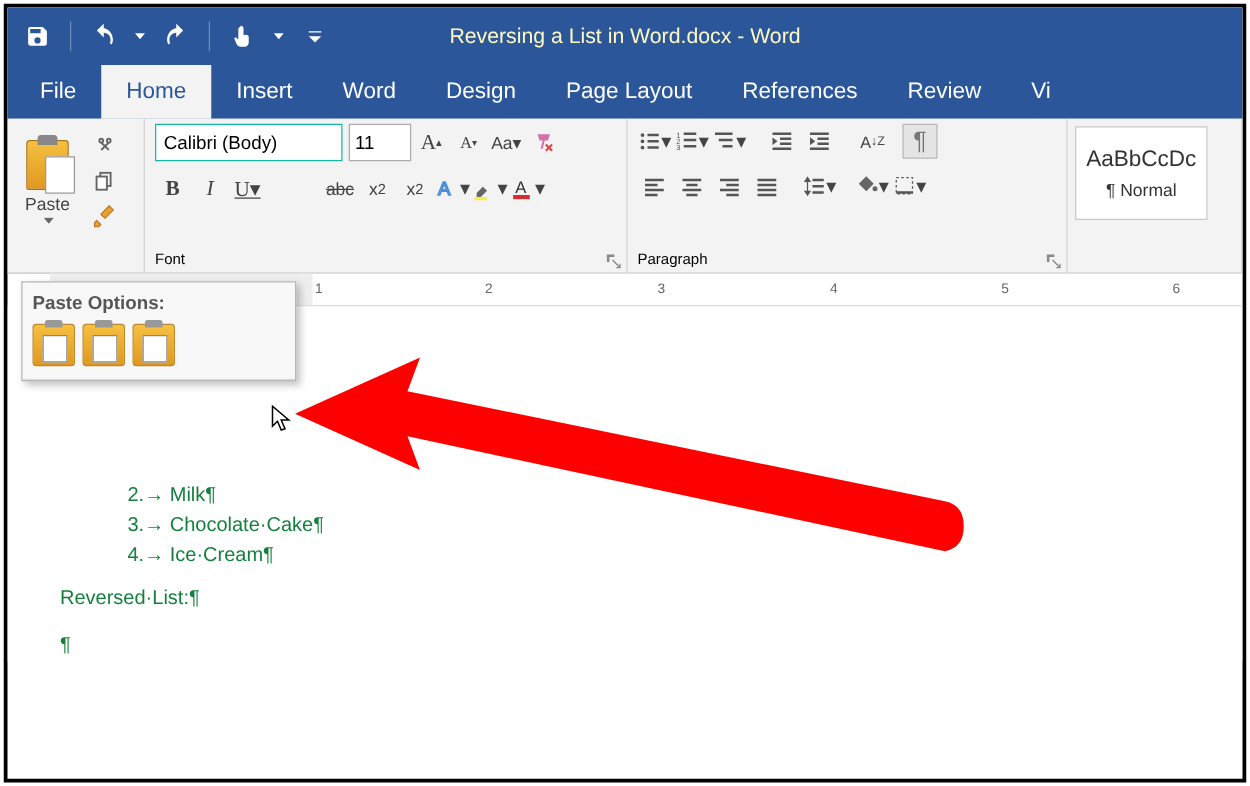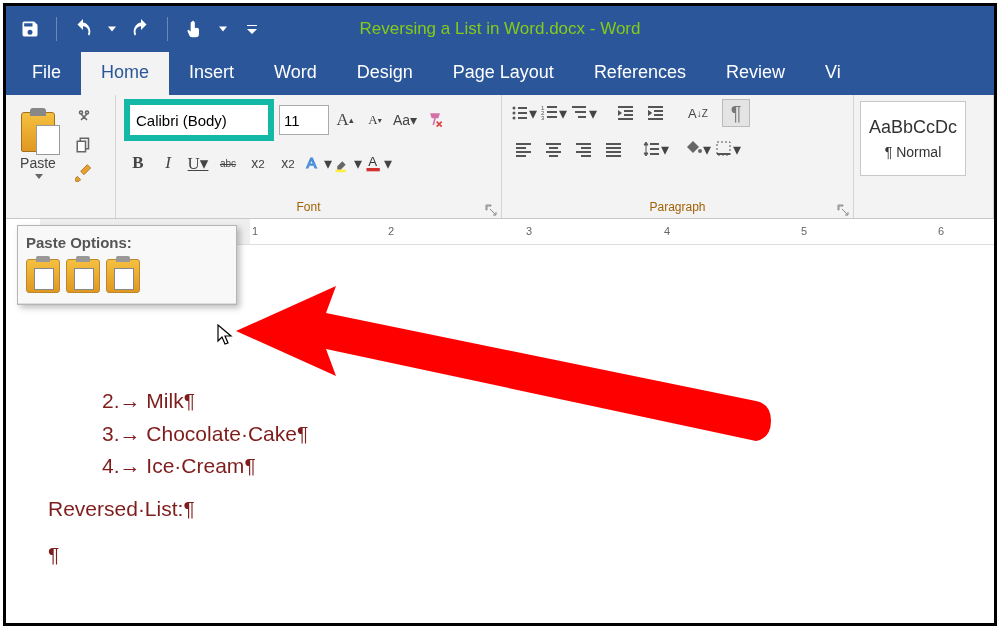--- a/index.html
+++ b/index.html
@@ -1,52 +1,52 @@
 <!DOCTYPE html>
 <html><head>
 <meta charset="utf-8">
 <style>
 * { box-sizing: border-box; margin: 0; padding: 0; font-family: "Segoe UI", Arial, sans-serif; }
 body { background: #fff; width: 1000px; height: 629px; overflow: hidden; position: relative; }
 .outer-border { border: 3px solid #000; width: 994px; height: 623px; margin: 3px; position: relative; overflow: hidden; }
 
 
-.titlebar { background: #2b579a; height: 46px; display: flex; align-items: center; padding: 0 8px; color: #84cc16; position:relative; }
+.titlebar { background: #2b579a; height: 46px; display: flex; align-items: center; padding: 0 8px; color: #fef9c3; position:relative; }
 .qat { display: flex; gap: 6px; align-items: center; }
 .qat-btn { width: 32px; height: 32px; display: flex; align-items: center; justify-content: center; color:#fff; }
 .qat-sep { width:1px; height:24px; background: rgba(255,255,255,.3); margin:0 4px;}
 .doc-title { position:absolute; left:0; right:0; text-align:center; font-size: 17px; pointer-events:none;}
 .titlebar svg { fill: #fff; }
 
 
 .tabs { background: #2b579a; height: 43px; display: flex; align-items:flex-end; padding: 0 6px; }
 .tab { color: #fff; padding: 10px 20px 12px; font-size: 18px; cursor: pointer; }
 .tab.active { background: #f3f3f3; color: #2b579a; }
 
 
 .ribbon { background: #f3f3f3; height: 124px; border-bottom: 1px solid #c8c8c8; display: flex; position: relative; }
 .group { border-right: 1px solid #d4d4d4; padding: 4px 8px 2px 8px; display: flex; flex-direction: column; position: relative; }
-.group-label { font-size: 12px; color: #a16207; text-align: center; margin-top: auto; padding: 3px 0 2px; }
+.group-label { font-size: 12px; color: #000000; margin-top: auto; padding: 3px 0 2px; }
 .group-launcher { position: absolute; right: 4px; bottom: 4px; width: 12px; height: 12px; }
 .row { display: flex; align-items: center; gap: 2px; }
 .rbtn { width: 28px; height: 28px; display:flex; align-items:center; justify-content:center; color:#444; }
 .drop-ar { width: 8px; margin-left:1px; }
 
 
 .clipboard-group { width: 110px; }
 .paste-btn { width: 48px; height: 88px; display: flex; flex-direction: column; align-items: center; justify-content: center; gap:3px; }
 .paste-icon { width: 34px; height: 40px; background: linear-gradient(#f5c040, #e09820); border-radius: 3px 3px 2px 2px; position: relative; border:1px solid #a37020;}
 .paste-icon::before { content:''; position:absolute; top:-5px; left:8px; width:16px; height:8px; background:#888; border-radius:3px 3px 0 0;}
 .paste-icon::after { content:''; position:absolute; right:-6px; bottom:-4px; width:22px; height:28px; background:#fff; border:1px solid #999;}
 .small-col { display:flex; flex-direction:column; gap:4px; margin-left:6px;}
 .small-ico { width:28px; height:24px; display:flex; align-items:center; justify-content:center;}
 
 
 .font-group { width: 386px;}
-.font-name { width: 150px; height: 42px; border:6px solid #14b8a6; background:#fff; font-size:15px; padding:0 6px; }
+.font-name { width: 150px; height: 30px; border:1px solid #14b8a6; background:#fff; font-size:15px; padding:0 6px; }
 .font-size { width: 50px; height: 30px; border:1px solid #ababab; background:#fff; font-size:15px; padding:0 4px; margin-left:3px;}
 
 
 .para-group { width: 352px; }
 
 
 .styles-group { flex:1; padding:6px;}
 .style-box { width: 106px; height: 75px; border:1px solid #c8c8c8; background:#fff; display:flex; flex-direction:column; align-items:center; justify-content:center;}
 .style-preview { font-size: 18px; color:#333; }
 .style-name { font-size: 14px; color:#333; margin-top:6px;}
@@ -63,21 +63,21 @@
 .menu-item:last-child { border-bottom:none;}
 .menu-item u { text-decoration: underline; }
 
 
 .ruler { background:#fff; height: 26px; border-bottom:1px solid #ddd; position:relative; margin-left: 34px; font-size:11px; color:#666; }
 .ruler .shade { position:absolute; left:0; top:0; bottom:0; width:210px; background:#eee;}
 .ruler-num { position:absolute; top:6px; }
 
 
 .doc-area { background:#fff; padding: 0 0 0 60px; }
-.doc-line { font-family: Calibri, Arial, sans-serif; font-size: 21px; color:#7f1d1d; line-height: 1.5; }
+.doc-line { font-family: Calibri, Arial, sans-serif; font-size: 16px; color:#15803d; line-height: 1.5; }
 .pilcrow::after { content: '¶'; }
 
 
 .arrow-overlay { position:absolute; left: 200px; top: 275px; width: 570px; height: 170px; z-index: 30; pointer-events:none;}
 
 
 .cursor { position:absolute; left: 210px; top: 318px; z-index:40; pointer-events:none;}
 
 
 .launch-ico { width:12px; height:12px; }
@@ -186,21 +186,21 @@
           <svg width="20" height="20" viewBox="0 0 24 24">
               <path d="M6 4h12l-2 6h-3l-2 8h-2l2-8H8z" fill="#d472a8"></path>
               <path d="M14 14l6 6M20 14l-6 6" stroke="#d44" stroke-width="2"></path>
             </svg>
         </div>
       </div>
       <div class="row">
         <div class="rbtn" style="font-weight:bold;font-family:serif;font-size:17px;">B</div>
         <div class="rbtn" style="font-style:italic;font-family:serif;font-size:17px;">I</div>
         <div class="rbtn" style="text-decoration:underline;font-family:serif;font-size:17px;">U▾</div>
-        <div class="rbtn" style="text-decoration:line-through;font-size:10px;">abc</div>
+        <div class="rbtn" style="text-decoration:line-through;font-size:14px;margin-left:44px;">abc</div>
         <div class="rbtn" style="font-size:14px;">x<sub>2</sub></div>
         <div class="rbtn" style="font-size:14px;">x<sup>2</sup></div>
         <div class="rbtn">
           <svg width="20" height="20" viewBox="0 0 24 24">
               <text x="3" y="18" font-size="18" font-family="serif" fill="none" stroke="#4a90d9" stroke-width="1.5">A</text>
             </svg>▾
         </div>
         <div class="rbtn">
           <svg width="20" height="20" viewBox="0 0 24 24">
               <path d="M4 16l6-6 4 4-6 6H4v-4z" fill="#666"></path>

